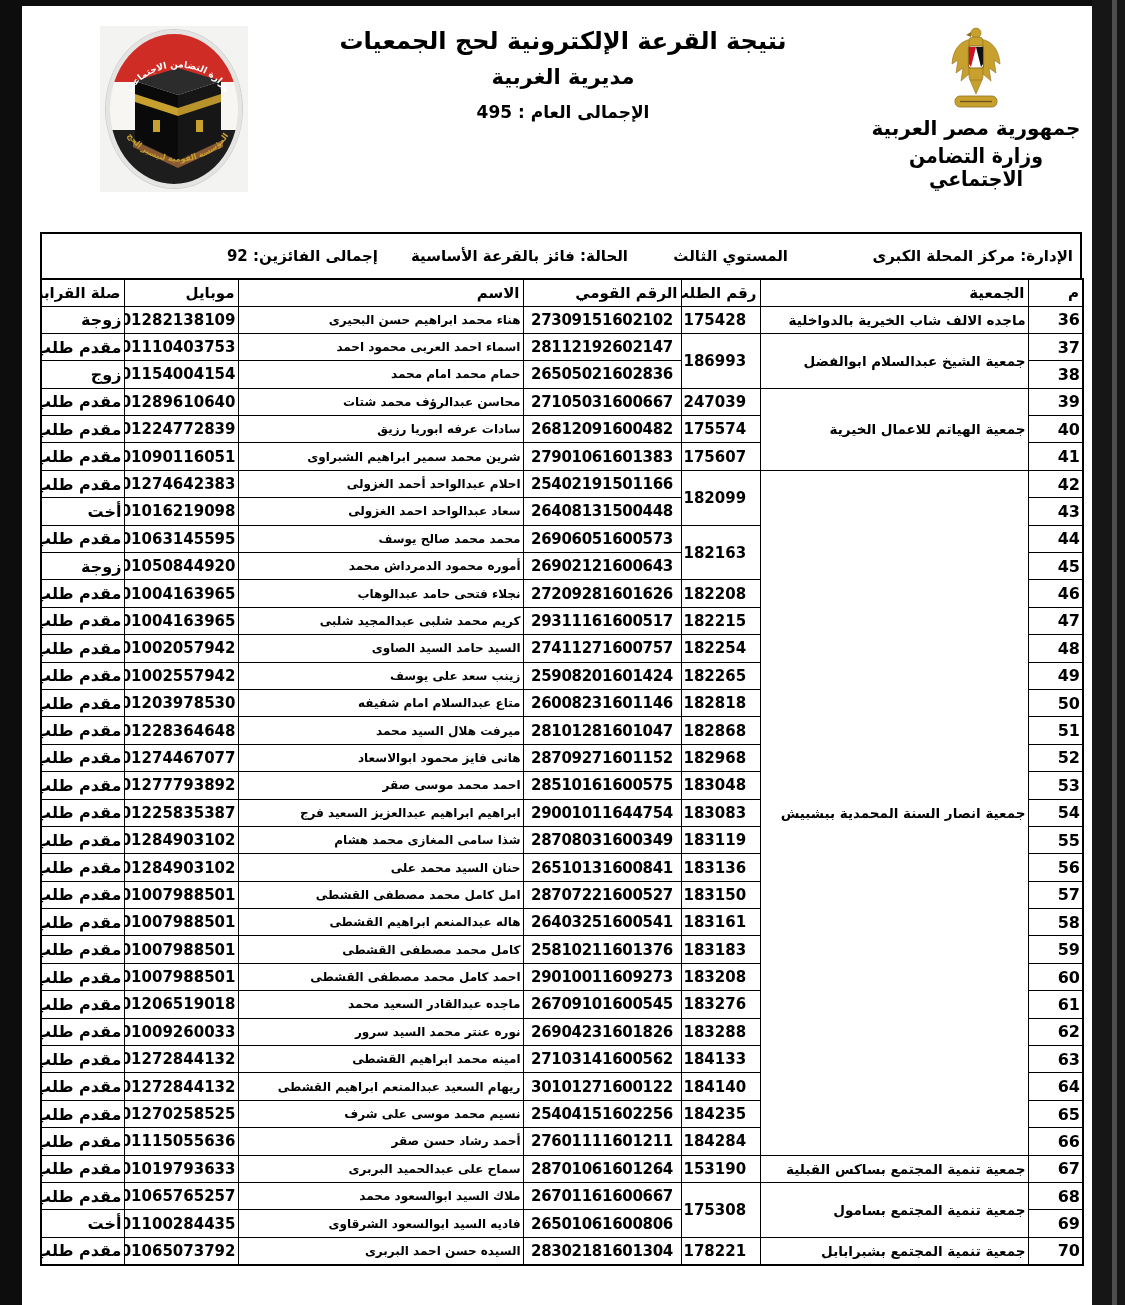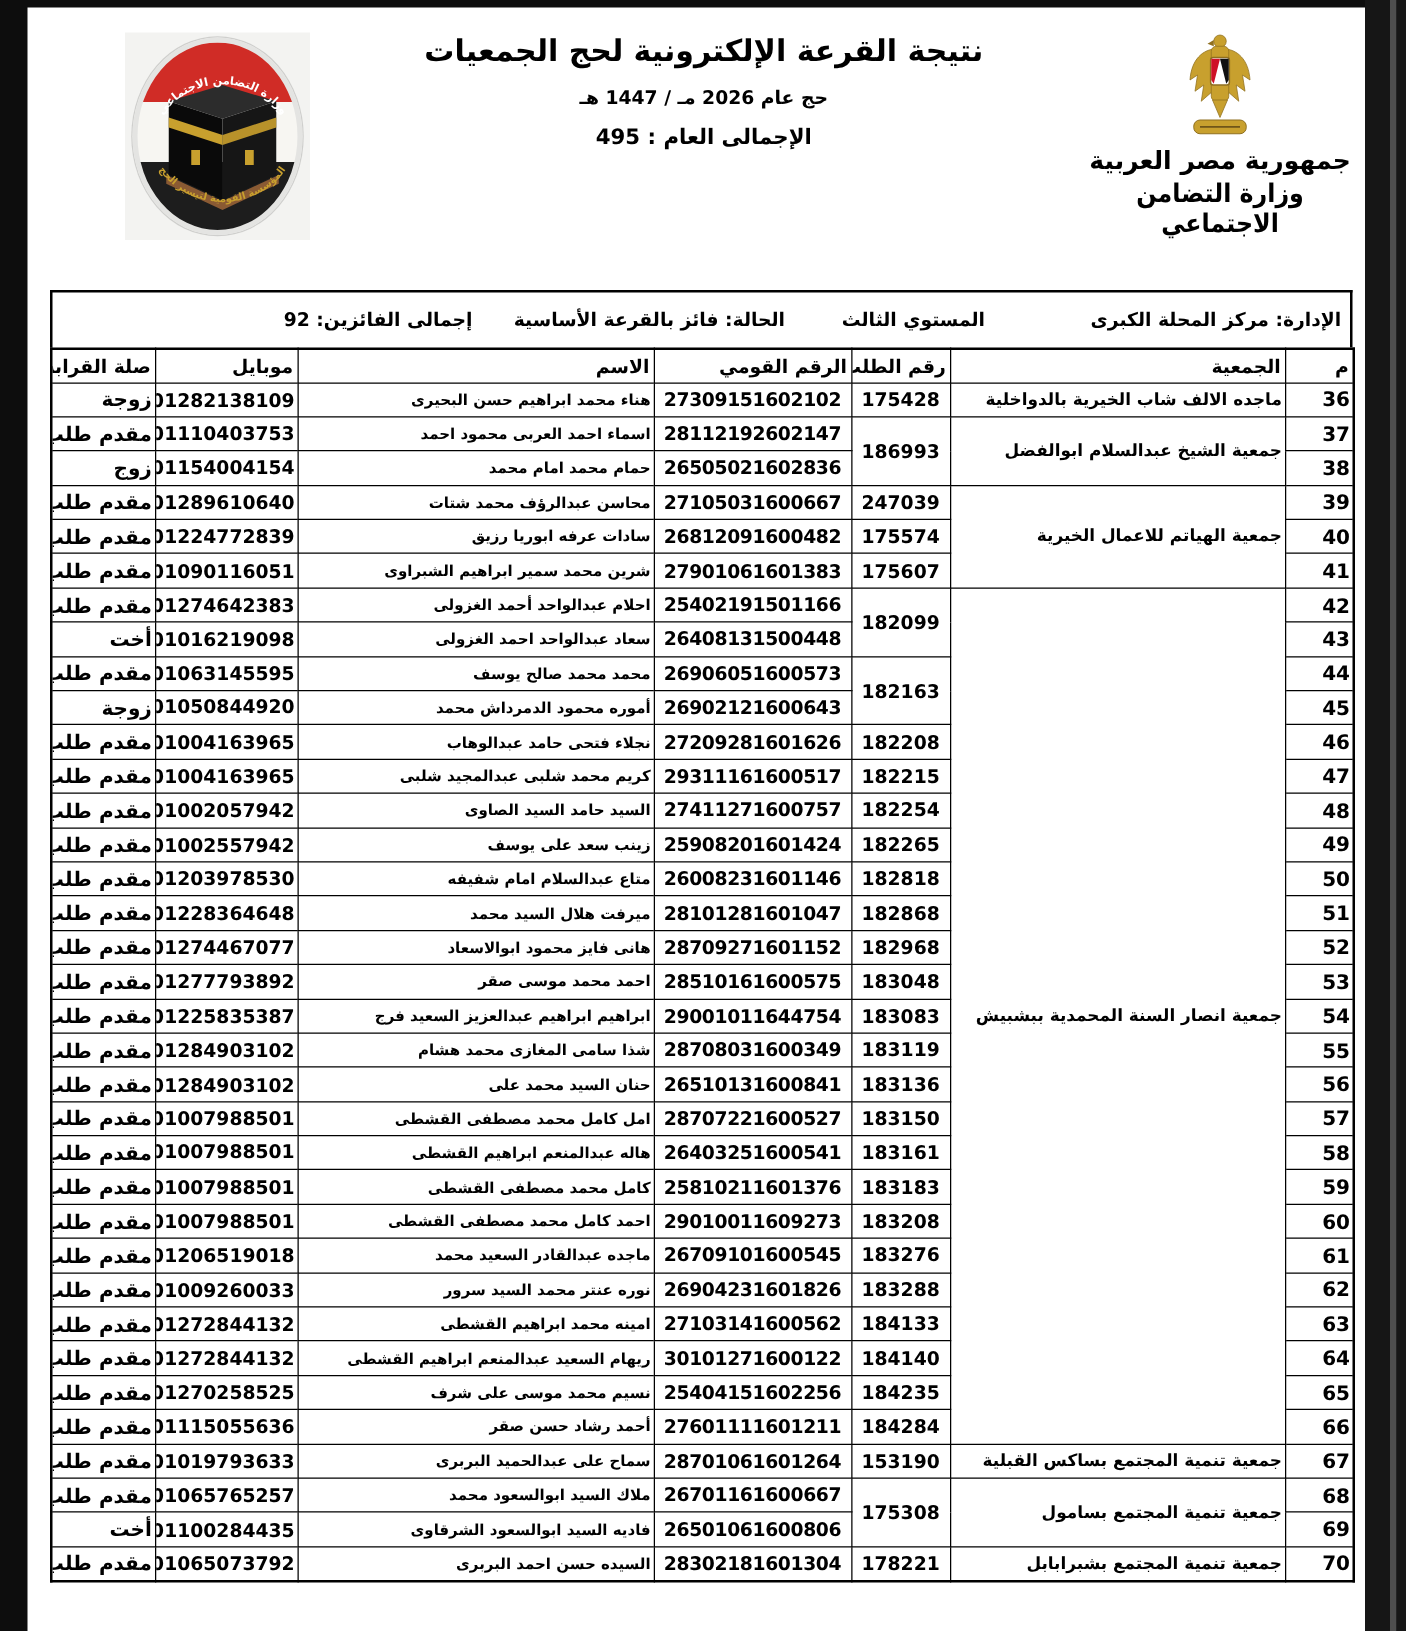--- a/index.html
+++ b/index.html
@@ -82,21 +82,21 @@
     height:27px; font-size:15px; font-weight:700;
     text-align:right; padding:0 3px; white-space:nowrap; overflow:hidden;
   }
   table.results td {
     height:27.4px; padding:0 2px;
     white-space:nowrap; overflow:hidden;
     font-weight:600;
   }
   td.c-n     { text-align:right; padding-right:6px; font-size:16px; }
   td.c-assoc { text-align:right; padding-right:3px; font-size:13.5px; }
-  td.c-req   { text-align:center; font-size:15px; }
+  td.c-req   { text-align:left; font-size:15px; }
   td.c-nid   { text-align:center; font-size:15px; letter-spacing:-0.3px; }
   td.c-name  { text-align:right; padding-right:3px; font-size:12px; }
   td.c-mob   { text-align:right; padding-right:2px; font-size:15px; }
   td.c-rel   { text-align:right; padding-right:3px; font-size:16px; }
 </style>
 </head>
 <body>
 
 <div class="page">
 
@@ -123,21 +123,21 @@
         </text>
         <text font-size="8" font-weight="bold" fill="#c8a02e" text-anchor="middle">
           <textPath href="#arcBot" startOffset="50%">المؤسسة القومية لتيسير الحج</textPath>
         </text>
       </svg>
     </div>
   </div>
 
   <div class="title-block">
     <div class="title-line1">نتيجة القرعة الإلكترونية لحج الجمعيات</div>
-    <div class="title-line2">حج عام 2026 مـ / 1447 هـ</div>
+    <div class="title-line3">مديرية الغربية</div>
     <div class="title-line4">الإجمالى العام : 495</div>
   </div>
 
   <div class="emblem-right">
     <div class="eagle-wrap">
       <svg width="62" height="88" viewBox="0 0 62 88">
 
         <path d="M29 15 C17 15 8 24 7 40 L13 36 L11 49 L18 44 L16 57 L24 50 L28 60 Z" fill="#c8a02e" stroke="#8f6f1f" stroke-width="0.6"></path>
         <path d="M33 15 C45 15 54 24 55 40 L49 36 L51 49 L44 44 L46 57 L38 50 L34 60 Z" fill="#c8a02e" stroke="#8f6f1f" stroke-width="0.6"></path>
 

